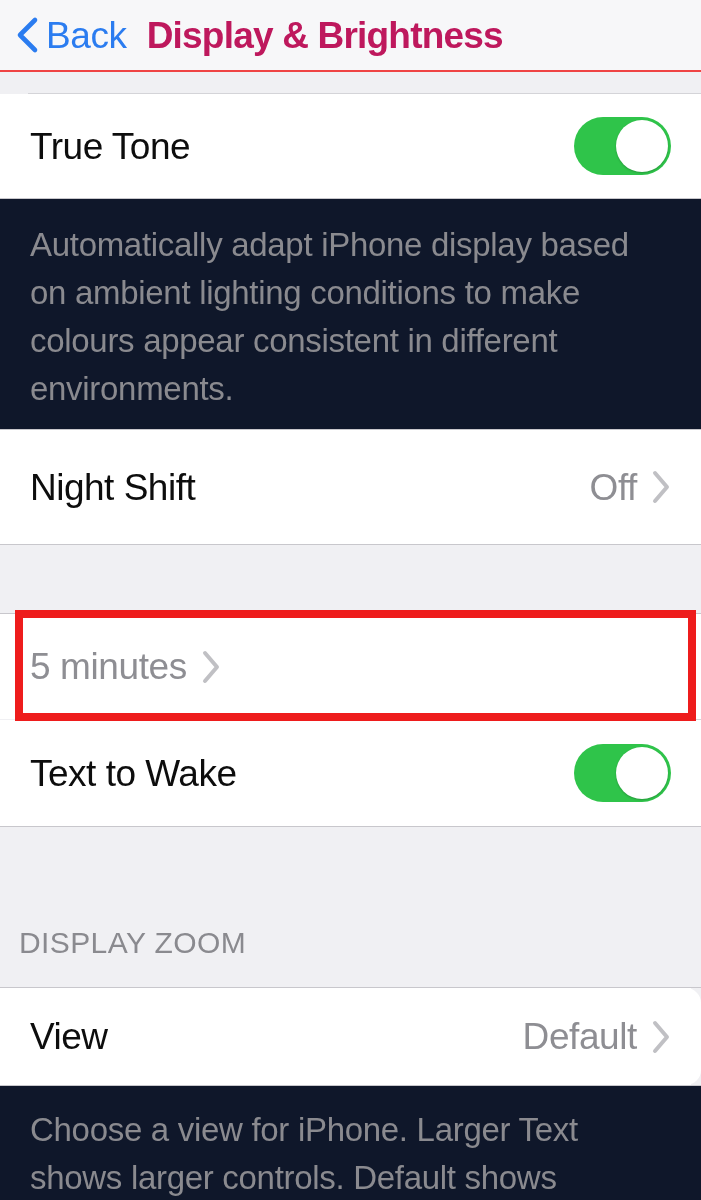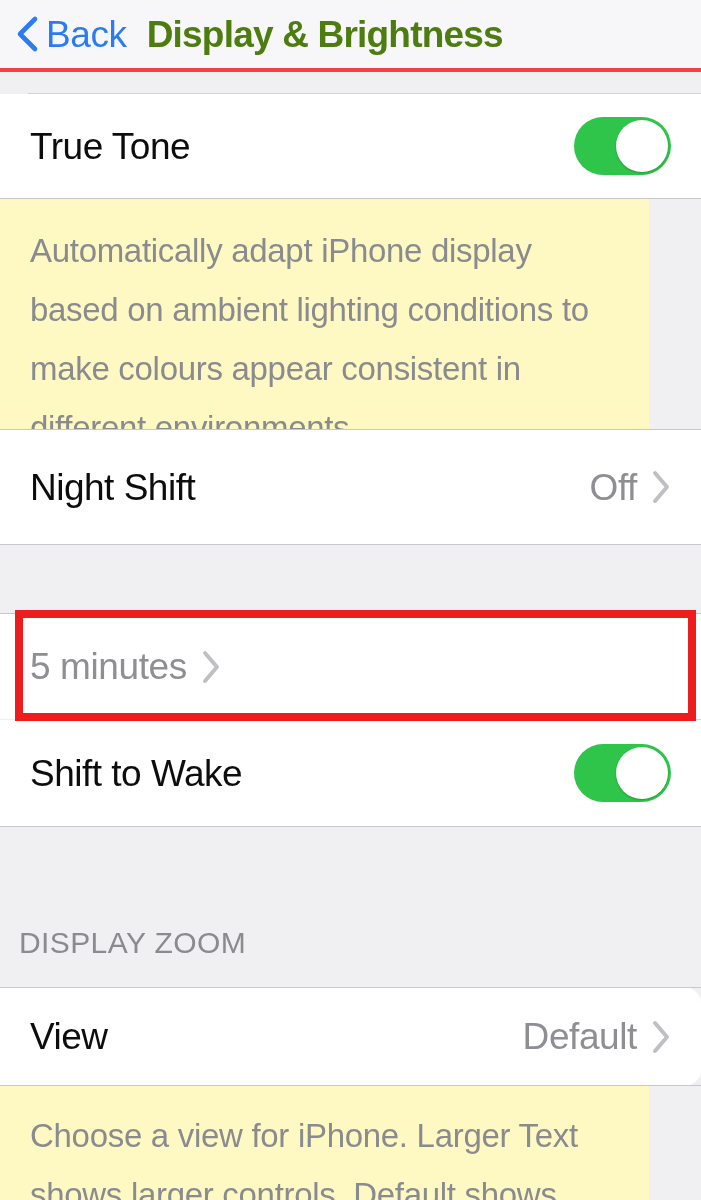--- a/index.html
+++ b/index.html
@@ -24,21 +24,21 @@
   }
 
   
   .navbar {
     position: absolute;
     top: 0;
     left: 0;
     width: 701px;
     height: 72px;
     background: #f7f7f9;
-    border-bottom: 4px solid #ef4444;
+    border-bottom: 2px solid #ef4444;
     box-sizing: border-box;
     display: flex;
     align-items: center;
   }
   .back-btn {
     display: flex;
     align-items: center;
     margin-left: 14px;
     cursor: pointer;
     background: none;
@@ -54,21 +54,21 @@
   .back-label {
     font-size: 37px;
     color: #2b7cf0;
     margin-left: 6px;
     letter-spacing: -0.4px;
     line-height: 1;
   }
   .nav-title {
     font-size: 37px;
     font-weight: bold;
-    color: #4d7c0f;
+    color: #be185d;
     margin-left: 20px;
     letter-spacing: -0.8px;
     line-height: 1;
   }
 
   
   .group {
     position: absolute;
     left: 0;
     width: 701px;
@@ -147,27 +147,27 @@
     height: 52px;
     border-radius: 50%;
     background: #ffffff;
     box-shadow: 0 1px 2px rgba(0,0,0,0.22);
   }
 
   
   .footer-text {
     position: absolute;
     left: 0;
-    width: 649px;
-    background: #fef9c3;
+    width: 701px;
+    background: #0f172a;
     box-sizing: border-box;
     padding: 0 38px 0 30px;
     color: #8a8a8f;
     font-size: 33px;
-    line-height: 59px;
+    line-height: 48px;
     letter-spacing: -0.3px;
   }
 
   
   .section-header {
     position: absolute;
     left: 0;
     width: 701px;
     background: #f0f0f3;
     box-sizing: border-box;
@@ -256,21 +256,21 @@
           <polyline points="4,3 16,17 4,31" fill="none" stroke="#c0c0c4" stroke-width="4" stroke-linecap="round" stroke-linejoin="round"></polyline>
         </svg>
       </div>
     </div>
   </div>
 
   <div class="hairline-inset" style="top:719px;"></div>
 
   <div class="group" style="top:720px; height:106px;">
     <div class="row">
-      <span class="row-title">Shift to Wake</span>
+      <span class="row-title">Text to Wake</span>
       <div class="row-right">
         <div class="toggle">
           <div class="knob"></div>
         </div>
       </div>
     </div>
   </div>
 
   <div class="hairline-full" style="top:826px;"></div>
 

